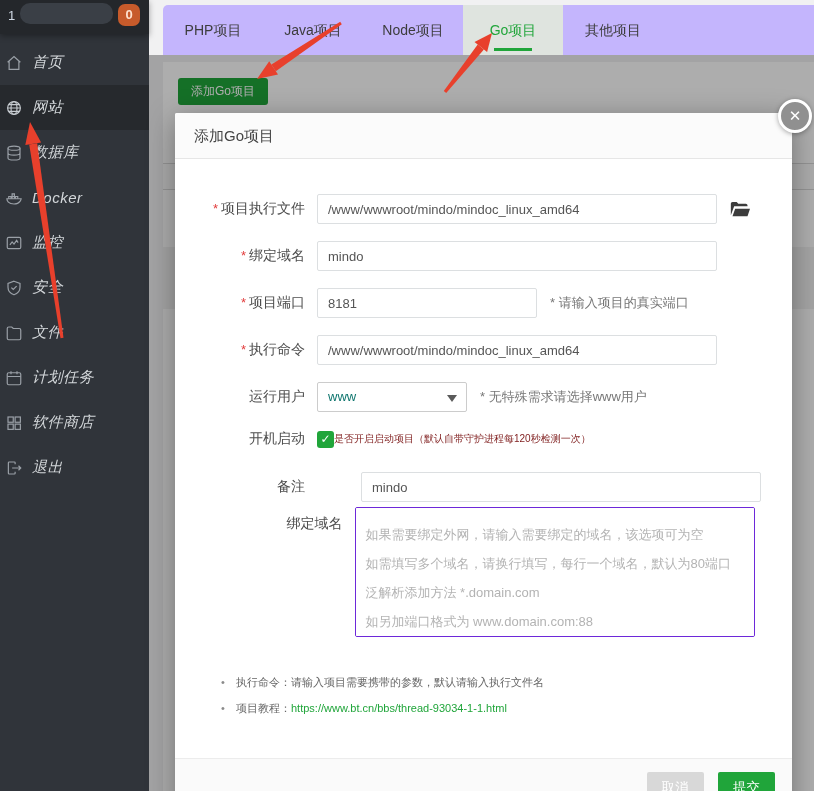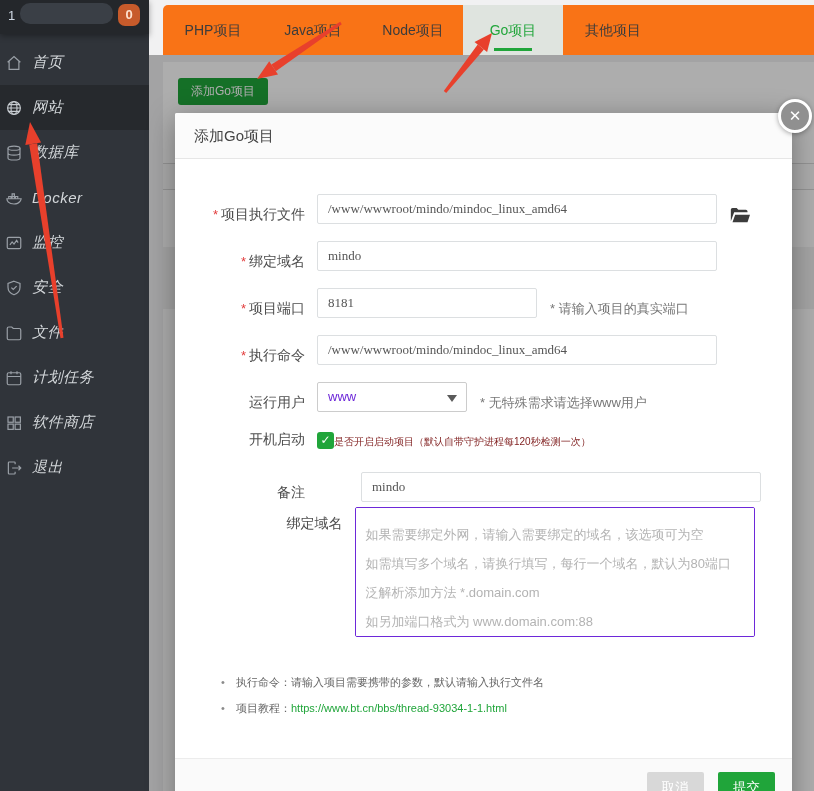--- a/index.html
+++ b/index.html
@@ -16,21 +16,21 @@
     color:#ffe3d0; font-size:13px; font-weight:bold; text-align:center; line-height:22px; padding:0 4px; }
   .nav { padding-top:6px; }
   .nav-item { position:relative; height:45px; display:flex; align-items:center; padding-left:5px; cursor:pointer; }
   .nav-item.active { background:#26292d; }
   .nav-item svg { width:18px; height:18px; stroke:#9aa0a7; fill:none; stroke-width:1.6; flex-shrink:0; }
   .nav-item.active svg { stroke:#c6cbd0; }
   .nav-label { color:#d3d7da; font-size:15px; margin-left:9px; letter-spacing:.5px;font-style:italic; }
 
   
   .content { position:absolute; left:149px; top:0; right:0; bottom:0; background:#f1f1f2; }
-  .tabbar { position:absolute; left:14px; top:5px; right:0; height:50px; background:#f97316;
+  .tabbar { position:absolute; left:14px; top:5px; right:0; height:50px; background:#c4b5fd;
     border-radius:5px 0 0 0; display:flex; z-index:2; }
   .tab { width:100px; text-align:center; line-height:50px; font-size:14px; color:#3c3c3c; cursor:pointer; position:relative; }
   .tab.active { background:#dfe4df; color:#20a53a; }
   .tab.active::after { content:""; position:absolute; left:31px; bottom:4px; width:38px; height:3px; background:#20a53a; }
 
   .card { position:absolute; left:14px; top:62px; right:0; bottom:0; background:#ffffff; z-index:1; }
   .add-btn { position:absolute; left:15px; top:16px; height:27px; padding:0 13px; background:#20a53a; border:none;
     border-radius:3px; color:#fff; font-size:12px; cursor:pointer; }
   .thead-line { position:absolute; left:0; right:0; top:101px; height:27px; background:#fcfcfc;
     border-top:1px solid #d9d9d9; border-bottom:1px solid #d9d9d9; }
@@ -40,30 +40,30 @@
 
   
   .modal { position:absolute; left:175px; top:113px; width:617px; height:715px; background:#fff;
     border-radius:2px; box-shadow:0 6px 28px rgba(0,0,0,.35); z-index:10; }
   .modal-header { height:46px; line-height:46px; padding-left:19px; font-size:15px; color:#444;
     background:#fbfbfb; border-bottom:1px solid #e6e6e6; border-radius:2px 2px 0 0; }
   .modal-close { position:absolute; top:-14px; right:-20px; width:34px; height:34px; border-radius:50%;
     background:#909090; border:3px solid #fff; box-shadow:0 1px 5px rgba(0,0,0,.35); color:#fff;
     font-size:15px; font-weight:bold; text-align:center; line-height:28px; cursor:pointer; z-index:12; }
   .modal-body { padding:35px 0 0 20px; }
-  .frow { display:flex; align-items:flex-end; min-height:30px; margin-bottom:17px; }
+  .frow { display:flex; align-items:center; min-height:30px; margin-bottom:17px; }
   .lbl { width:110px; flex-shrink:0; text-align:right; font-size:14px; color:#4d4d4d; margin-right:12px; }
   .star { color:#e23c3c; margin-right:3px; font-size:13px; }
   .ipt { height:30px; border:1px solid #dcdfe1; border-radius:2px; padding:0 10px; font-size:13px; color:#555;
-    width:400px; background:#fff; font-family:Liberation Serif, serif; outline:none; }
+    width:400px; background:#fff; font-family:Liberation Sans, sans-serif; outline:none; }
   .ipt.port { width:220px; }
   .hint { font-size:13px; color:#777; margin-left:13px; white-space:nowrap; }
   .folder-btn { margin-left:13px; cursor:pointer; display:flex; align-items:center; }
   .select { position:relative; width:150px; height:30px; border:1px solid #ccc; border-radius:2px;
-    font-size:13px; color:#6d28d9; line-height:28px; padding-left:10px; cursor:pointer; background:#fff; }
+    font-size:13px; color:#0f766e; line-height:28px; padding-left:10px; cursor:pointer; background:#fff; }
   .select .caret { position:absolute; right:9px; top:12px; width:0; height:0;
     border-left:5px solid transparent; border-right:5px solid transparent; border-top:7px solid #5a5a5a; }
   .cbx-row { margin-top:5px; margin-bottom:23px; min-height:20px; }
   .cbx { width:17px; height:17px; background:#20a53a; border-radius:3px; color:#fff; font-size:12px; font-weight:bold;
     text-align:center; line-height:17px; cursor:pointer; flex-shrink:0; }
   .cbx-text { font-size:10px; color:#7f1d1d; }
   .remark-row { margin-bottom:5px;gap:44px; }
   .txa { width:400px; height:130px; border:1px solid #6d28d9; border-radius:2px; padding:12px 10px; font-size:13px;
     line-height:29px; color:#555; resize:none; font-family:inherit; outline:none; }
   .txa::placeholder { color:#b3b3b3; }

